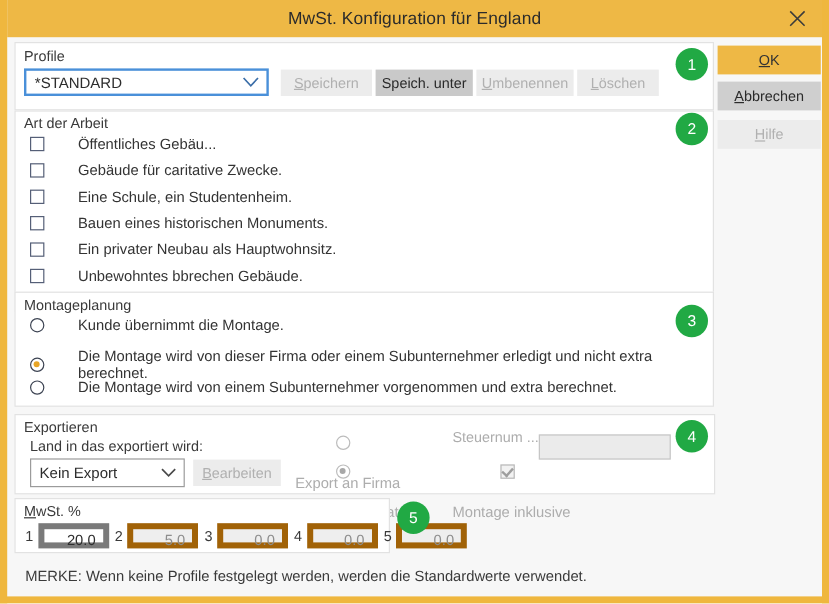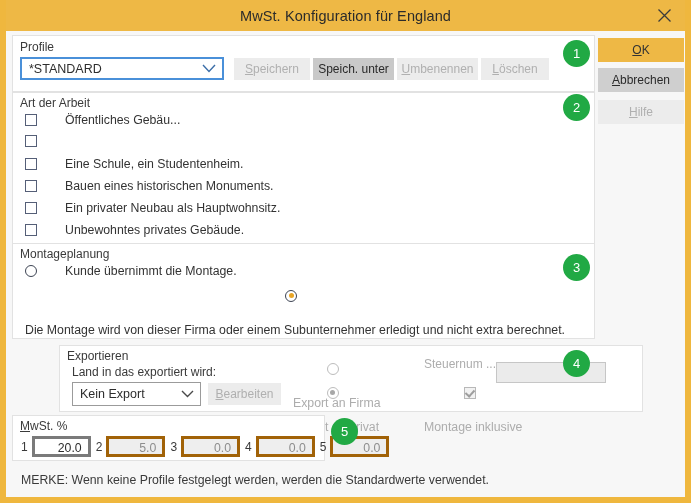--- a/index.html
+++ b/index.html
@@ -171,21 +171,21 @@
   .rad.dis.sel::after { background: #a8a8a8; }
   .dimtext { color: #adadad; flex-direction: column; }
 
   
   .numwrap { position: absolute; display: flex; align-items: center; }
   .numlabel { font-size: 12px; color: #3a3a3a; margin-right: 4px; }
   .numin {
     box-sizing: border-box;
     width: 59px;
     height: 21px;
-    border: 3px solid #a16207;
+    border: 5px solid #a16207;
     background: #eeeeee;
     color: #8e8e8e;
     font-size: 12.3px;
     text-align: right;
     padding-right: 6px;
     line-height: 19px;
     margin-right: 5px;
     font-family: "Liberation Sans", sans-serif;
   }
   .numin.on { background: #ffffff; color: #2d2d2d; border-color: #7a7a7a; }
@@ -245,54 +245,59 @@
   <div class="badge" style="left:557px; top:40px;">1</div>
 
   <div class="panel" style="left:6px; top:92px; width:583px; height:168px;">
     <div class="grp-label" style="left:7px; top:3px;">Art der Arbeit</div>
     <div class="row" style="left:12px; top:20px;">
       <span class="cbox"></span>
       <span>Öffentliches Gebäu...</span>
     </div>
     <div class="row" style="left:12px; top:42px;">
       <span class="cbox"></span>
+      <span>Gebäude für caritative Zwecke.</span>
     </div>
     <div class="row" style="left:12px; top:64px;">
       <span class="cbox"></span>
       <span>Eine Schule, ein Studentenheim.</span>
     </div>
     <div class="row" style="left:12px; top:86px;">
       <span class="cbox"></span>
       <span>Bauen eines historischen Monuments.</span>
     </div>
     <div class="row" style="left:12px; top:108px;">
       <span class="cbox"></span>
       <span>Ein privater Neubau als Hauptwohnsitz.</span>
     </div>
     <div class="row" style="left:12px; top:130px;">
       <span class="cbox"></span>
-      <span>Unbewohntes privates Gebäude.</span>
+      <span>Unbewohntes bbrechen Gebäude.</span>
     </div>
   </div>
   <div class="badge" style="left:557px; top:94px;">2</div>
 
   <div class="panel" style="left:6px; top:243px; width:583px; height:96px;">
     <div class="grp-label" style="left:7px; top:3px;">Montageplanung</div>
     <div class="row" style="left:12px; top:20px;">
       <span class="rad"></span>
       <span>Kunde übernimmt die Montage.</span>
     </div>
-    <div class="row" style="left:12px; top:46px;flex-direction:column;">
+    <div class="row" style="left:12px; top:46px;">
       <span class="rad sel"></span>
       <span>Die Montage wird von dieser Firma oder einem Subunternehmer erledigt und nicht extra berechnet.</span>
     </div>
+    <div class="row" style="left:12px; top:72px;">
+      <span class="rad"></span>
+      <span>Die Montage wird von einem Subunternehmer vorgenommen und extra berechnet.</span>
+    </div>
   </div>
   <div class="badge" style="left:557px; top:254px;">3</div>
 
-  <div class="panel" style="left:6px; top:345px; width:584px; height:67px;margin-left:47px;">
+  <div class="panel" style="left:6px; top:345px; width:584px; height:67px;">
     <div class="grp-label" style="left:7px; top:3px;">Exportieren</div>
     <div class="grp-label" style="left:12px; top:19px;">Land in das exportiert wird:</div>
     <div class="combo" style="left:12px; top:36px; width:129px; height:24px;">
       <span class="cv">Kein Export</span>
       <span class="arrow">
         <svg width="13" height="8" viewBox="0 0 13 8">
           <path d="M1 1 L6.5 6.5 L12 1" stroke="#4a4a4a" stroke-width="1.4" fill="none"></path>
         </svg>
       </span>
     </div>

